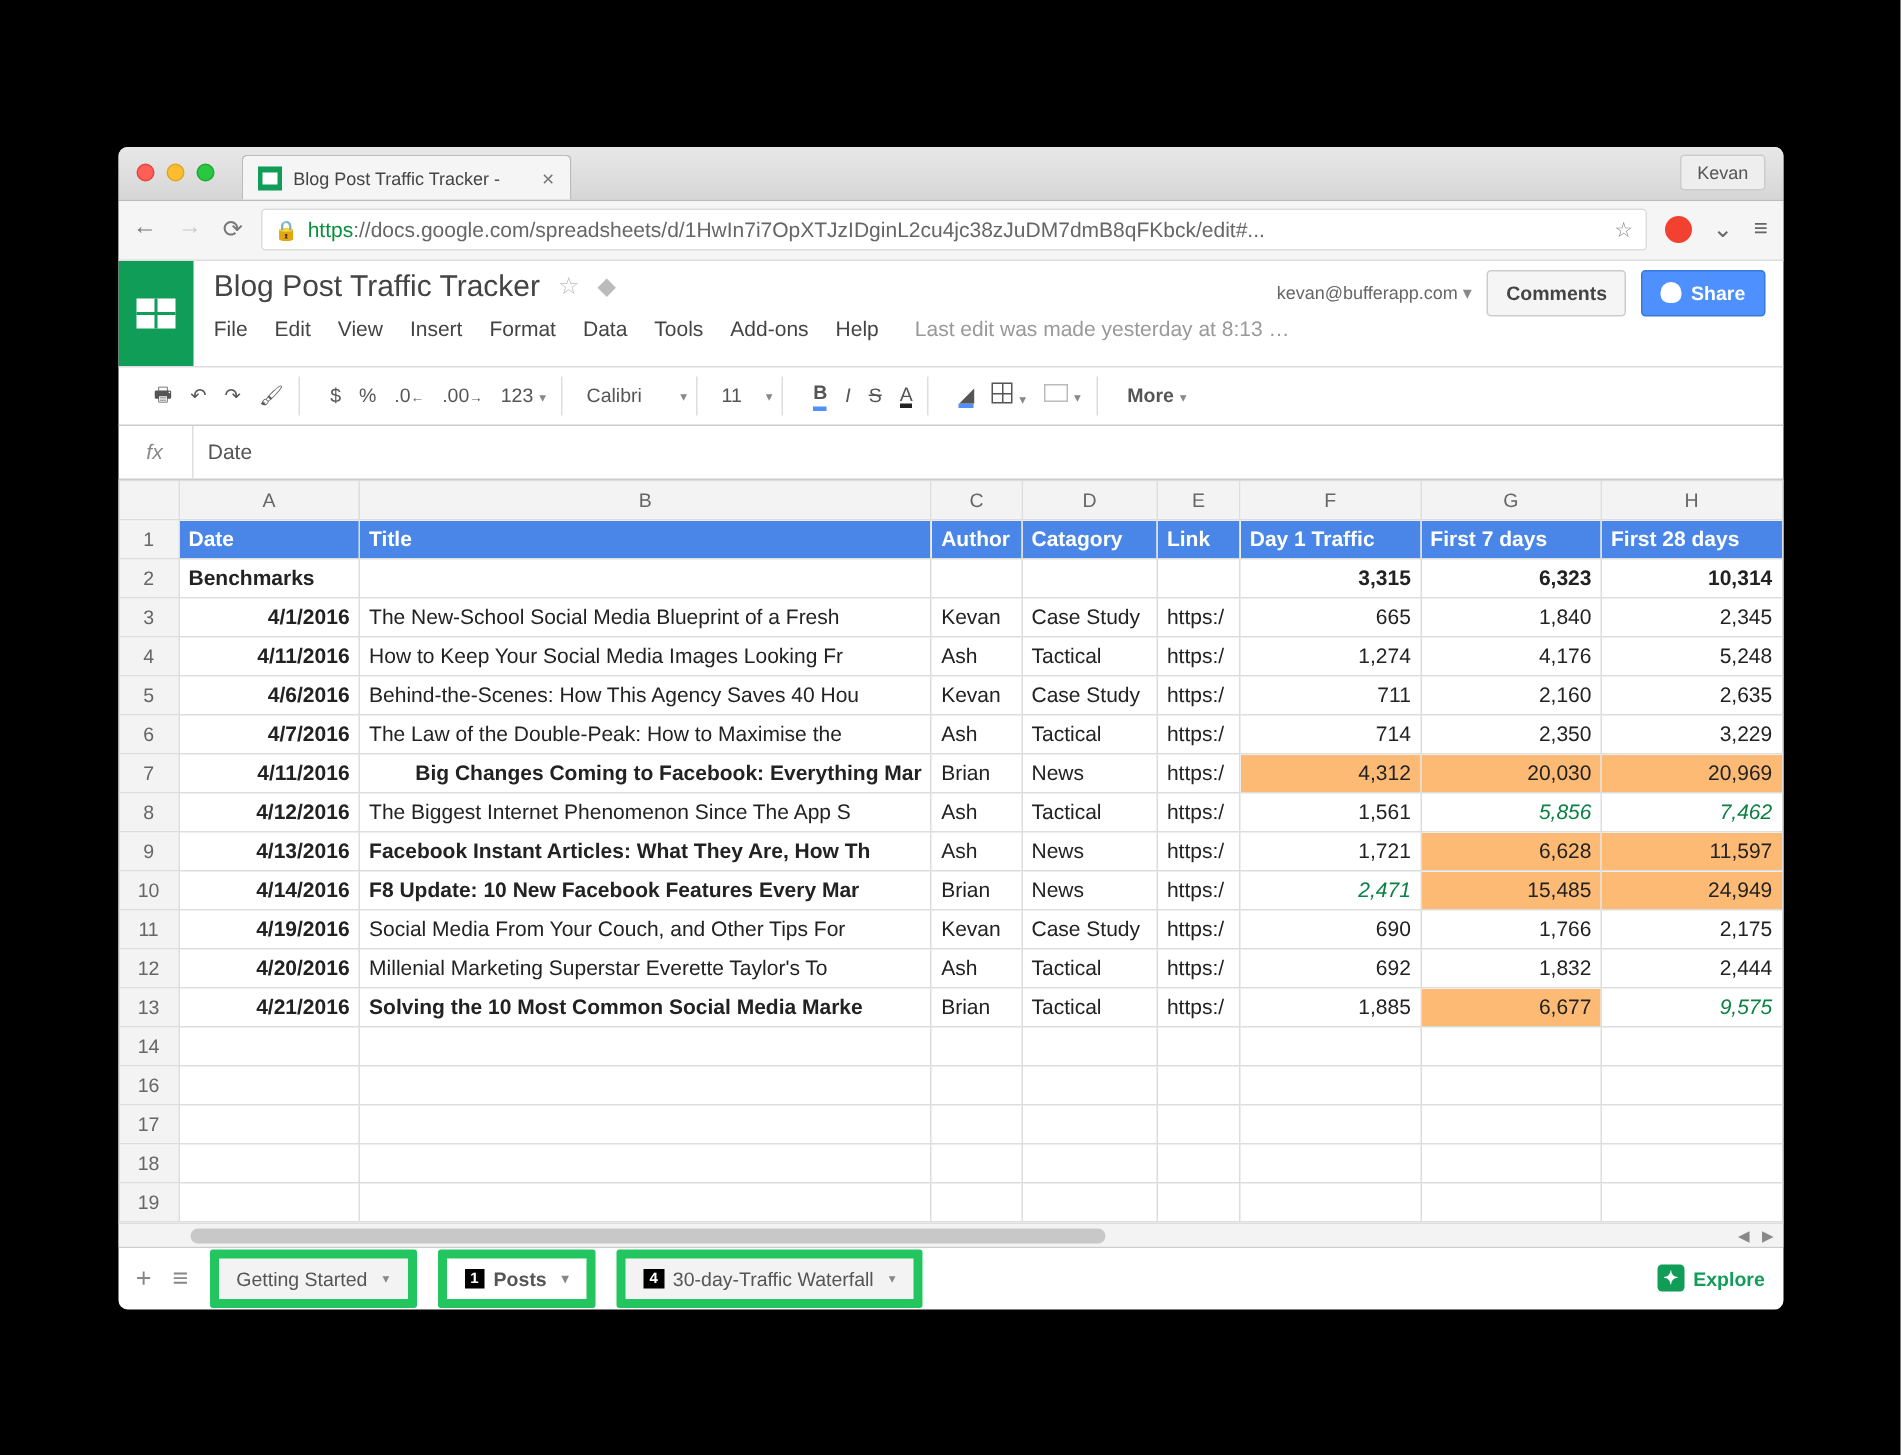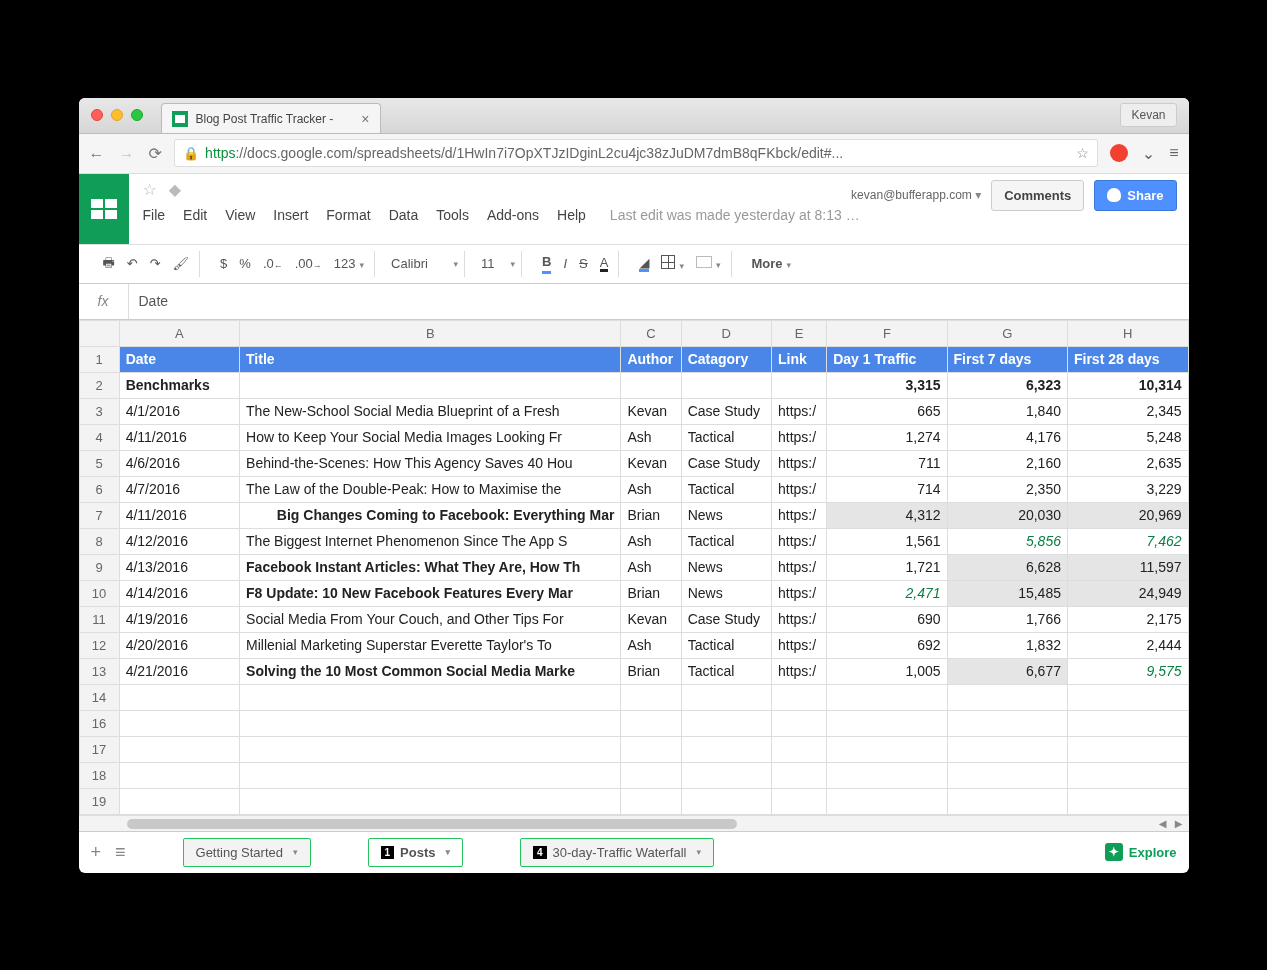--- a/index.html
+++ b/index.html
@@ -124,30 +124,30 @@
 th.col-B{width:380px;}
 th.col-C{width:60px;}
 th.col-D{width:90px;}
 th.col-E{width:55px;}
 th.col-F{width:120px;}
 th.col-G{width:120px;}
 th.col-H{width:120px;}
 tr.header-row td{background:#4a86e8;color:#fff;font-weight:bold;}
 tr.bench td{font-weight:bold;}
 td.num{text-align:right;}
-td.date{text-align:left;}
-td.hl{background:#e5e5e5;}
+td.date{text-align:right;font-weight:bold;}
+td.hl{background:#fdba74;}
 td.green-text{color:#0b8043;font-style:italic;}
 .hscroll{height:16px;background:#f3f3f3;border-top:1px solid #ddd;position:relative;}
 .hscroll .thumb{position:absolute;left:48px;top:3px;height:10px;width:610px;background:#c8c8c8;border-radius:5px;}
 .hscroll .arrow{position:absolute;top:0;width:16px;height:16px;display:flex;align-items:center;justify-content:center;font-size:10px;color:#888;}
 .hscroll .arrow.la{right:18px;}
 .hscroll .arrow.ra{right:2px;}
 .bottom-bar{height:42px;border-top:1px solid #ccc;display:flex;align-items:center;padding:0 12px;gap:14px;font-size:13px;color:#555;}
-.sheet-tab{background:#f3f3f3;border:1px solid #22c55e;padding:6px 12px;border-radius:2px;display:flex;align-items:center;gap:6px;margin-left:43px;}
+.sheet-tab{background:#f3f3f3;border:6px solid #22c55e;padding:6px 12px;border-radius:2px;display:flex;align-items:center;gap:6px;}
 .sheet-tab.active{background:#fff;font-weight:bold;}
 .badge{background:#000;color:#fff;font-size:10px;padding:1px 4px;font-weight:bold;}
 .explore{margin-left:auto;color:#0f9d58;font-weight:bold;display:flex;align-items:center;gap:6px;}
 .explore .ic{width:18px;height:18px;background:#0f9d58;border-radius:3px;display:flex;align-items:center;justify-content:center;color:#fff;font-size:12px;}
 .add-sheet,.all-sheets{color:#888;font-size:18px;cursor:pointer;}
 .strike{text-decoration:line-through;}
 .aunder{border-bottom:3px solid #222;display:inline-block;line-height:12px;}
 .fillunder{border-bottom:3px solid #4d90fe;display:inline-block;line-height:12px;}
 .bordericon{width:14px;height:14px;border:1px solid #555;display:inline-block;position:relative;}
 .bordericon::before{content:"";position:absolute;left:50%;top:0;bottom:0;width:1px;background:#555;}
@@ -191,20 +191,21 @@
       <span>≡</span>
     </div>
   </div>
 
   <div class="doc-header">
     <div class="sheets-icon">
         <div class="grid"></div>
       </div>
     <div class="doc-top">
       <div class="title-row">
+        <span class="doc-title">Blog Post Traffic Tracker</span>
         <span class="star-icon">☆</span>
         <span class="drive-icon">◆</span>
       </div>
       <div class="menu-row">
         <span>File</span>
         <span>Edit</span>
         <span>View</span>
         <span>Insert</span>
         <span>Format</span>
         <span>Data</span>
@@ -415,21 +416,21 @@
             <td class="num">1,832</td>
             <td class="num">2,444</td>
           </tr>
           <tr>
             <th class="rowhead">13</th>
             <td class="date">4/21/2016</td>
             <td class="" style="font-weight: bold;">Solving the 10 Most Common Social Media Marke</td>
             <td class="">Brian</td>
             <td class="">Tactical</td>
             <td class="">https:/</td>
-            <td class="num">1,005</td>
+            <td class="num">1,885</td>
             <td class="num hl">6,677</td>
             <td class="num green-text">9,575</td>
           </tr>
           <tr>
             <th class="rowhead">14</th>
             <td class="date"></td>
             <td class=""></td>
             <td class=""></td>
             <td class=""></td>
             <td class=""></td>

